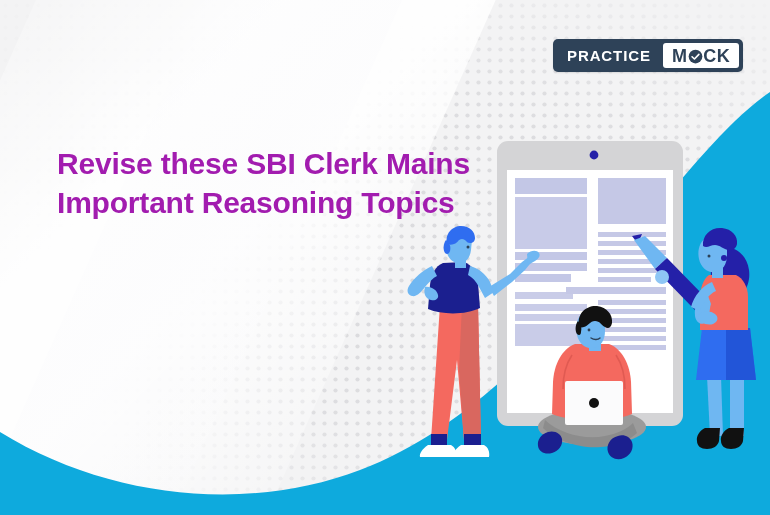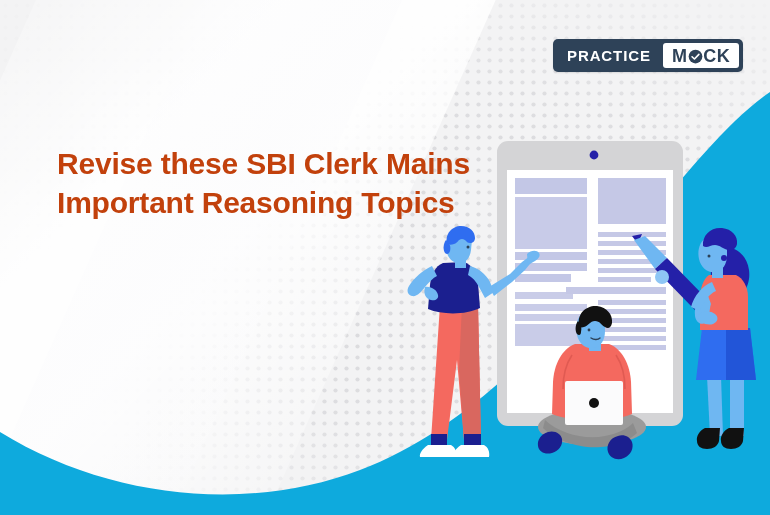--- a/index.html
+++ b/index.html
@@ -54,21 +54,21 @@
     font-size:18px;font-weight:bold;letter-spacing:.4px;
     padding:3px 9px;
     display:flex;align-items:center;line-height:1;
   }
   .logo-mock .mo{letter-spacing:.4px;}
   .logo-check{display:inline-block;width:15px;height:15px;margin:0 .5px;position:relative;top:1px;}
 
   
   .headline{
     position:absolute;left:57px;top:144px;width:540px;
-    color:#c2410c;
+    color:#a21caf;
     font-size:30px;font-weight:bold;line-height:1.31;
     letter-spacing:-0.2px;
     font-family:"Liberation Sans", sans-serif;
     white-space:pre-line;
   }
 
   
   .illo{position:absolute;left:0;top:0;width:770px;height:515px;}
 </style>
 </head>

